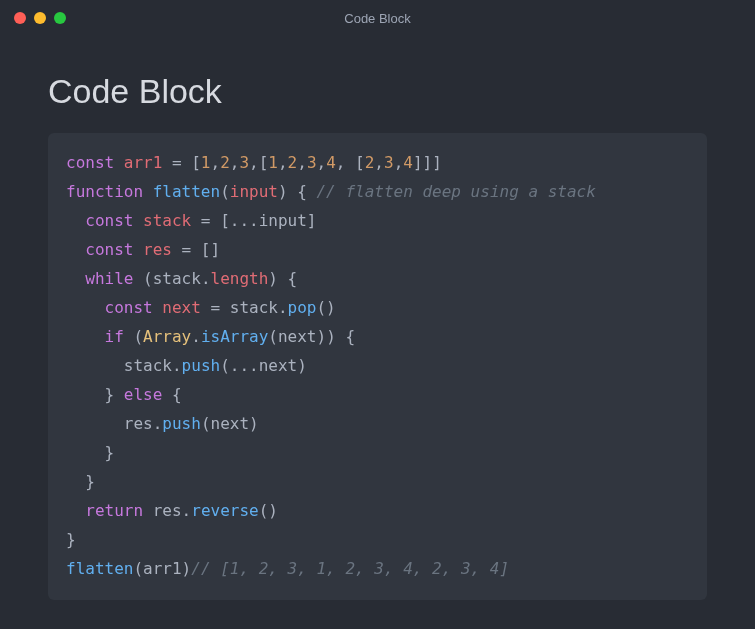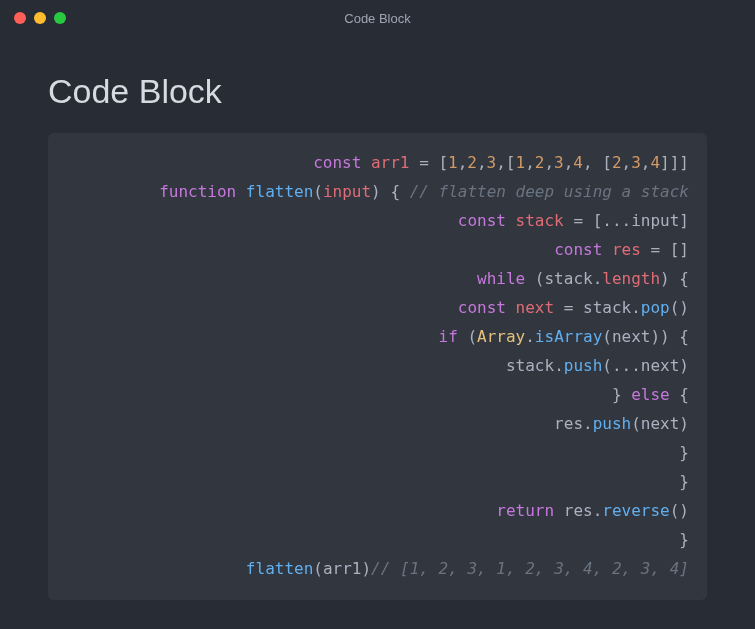--- a/index.html
+++ b/index.html
@@ -49,21 +49,20 @@
   .code-block {
     background: #31363f;
     border-radius: 6px;
     padding: 16px 18px;
     font-family: "SFMono-Regular", Menlo, Consolas, "Liberation Mono", monospace;
     font-size: 16px;
     line-height: 1.75;
     color: #abb2bf;
     white-space: pre;
     overflow-x: auto;
-    text-align: right;
   }
   .tok-kw { color: #c678dd; }
   .tok-def { color: #e06c75; }
   .tok-var { color: #abb2bf; }
   .tok-num { color: #d19a66; }
   .tok-punc { color: #abb2bf; }
   .tok-fn { color: #61afef; }
   .tok-obj { color: #e5c07b; }
   .tok-comment { color: #6a7480; font-style: italic; }
 </style>

